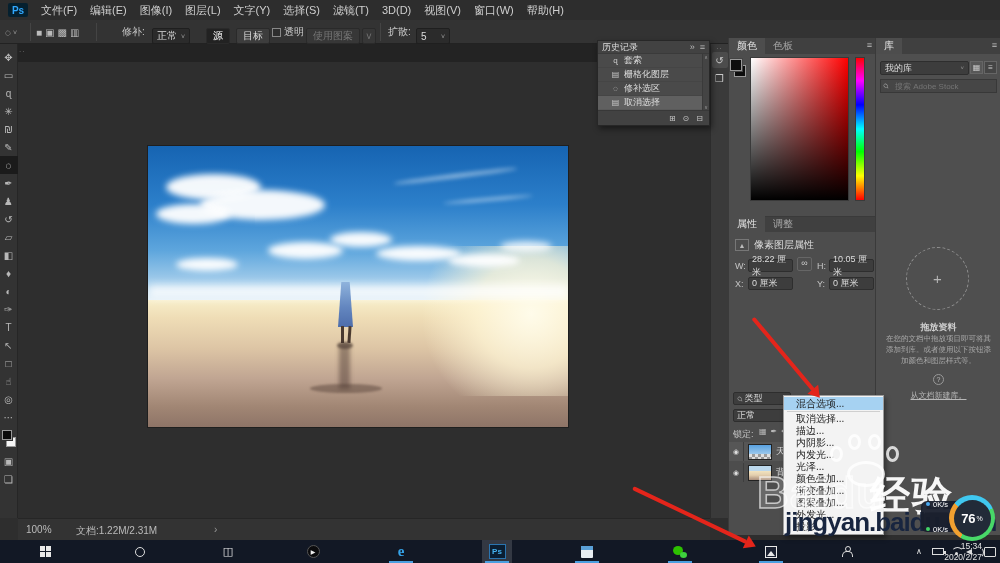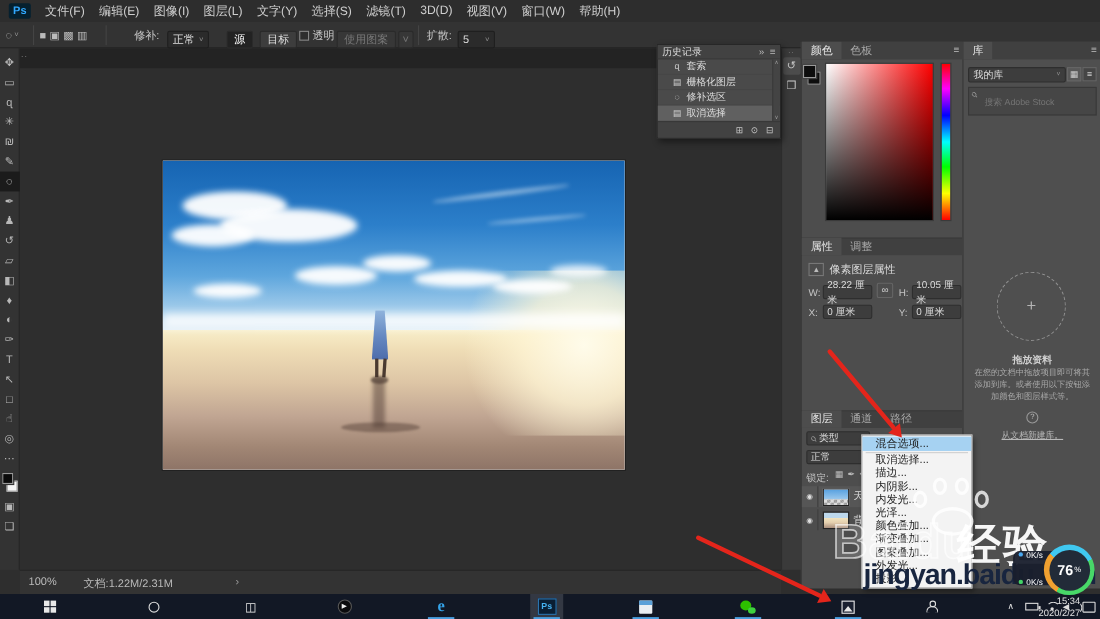--- a/index.html
+++ b/index.html
@@ -88,21 +88,21 @@
 .thumb{width:24px;height:16px;border:1px solid #222;position:relative;overflow:hidden;background:#e8e8e8}
 .thumb-sky::before{content:'';position:absolute;left:0;top:0;right:0;height:9px;background:linear-gradient(#58a1e0,#9cc8ec)}
 .thumb-sky::after{content:'';position:absolute;left:0;top:9px;right:0;bottom:0;background-image:linear-gradient(45deg,#9a9a9a 25%,transparent 25%,transparent 75%,#9a9a9a 75%),linear-gradient(45deg,#9a9a9a 25%,#dedede 25%,#dedede 75%,#9a9a9a 75%);background-size:6px 6px;background-position:0 0,3px 3px}
 .thumb-bg{background:linear-gradient(#bdd8ec 0%,#bdd8ec 35%,#f1e3bf 36%,#e4cfae 65%,#a98e7c 100%)}
 
 
 .libs{left:875px;top:38px;width:125px;height:497px;background:#4f4f4f;border-left:1px solid #3a3a3a;z-index:6;font-size:9px}
 .librow{position:absolute;left:4px;width:117px}
 .libdd{background:#3d3d3d;border:1px solid #2e2e2e;border-radius:2px;height:14px;display:flex;align-items:center;justify-content:space-between;padding:0 4px;color:#ddd}
 .viewbtn{width:13px;height:13px;border:1px solid #666;display:flex;align-items:center;justify-content:center;color:#ccc;font-size:8px;background:#585858}
-.libsearch{width:100%;height:26px;background:#464646;border:1px solid #383838;color:#bbb;font-size:8px;padding:0 3px 0 14px;font-family:inherit}
+.libsearch{width:100%;height:14px;background:#464646;border:1px solid #383838;color:#bbb;font-size:8px;padding:0 3px 0 14px;font-family:inherit}
 .dropcircle{position:absolute;left:30px;top:209px;width:63px;height:63px;border:1px dashed #909090;border-radius:50%;display:flex;align-items:center;justify-content:center;color:#b5b5b5;font-size:15px}
 .helpc{position:absolute;left:57px;top:293px;width:11px;height:11px;border:1px solid #999;border-radius:50%;font-size:7px;color:#bbb;display:flex;align-items:center;justify-content:center}
 
 
 .ctxmenu{left:783px;top:395px;width:101px;background:#f3f3f3;border:1px solid #9d9d9d;box-shadow:2px 3px 5px rgba(0,0,0,.4);z-index:40;font-size:10px;color:#1d1d1d;padding:1px 0}
 .ci{height:12px;line-height:12px;padding-left:12px;white-space:nowrap}
 .ci.sel{background:#a6d2f2;height:13px;line-height:13px}
 .csep{height:1px;background:#cfcfcf;margin:1px 3px}
 
 
@@ -361,25 +361,20 @@
     <div class="field abs" style="left:19px;top:43px;width:45px">28.22 厘米</div>
     <span class="abs" style="left:68px;top:41px;width:15px;height:14px;border:1px solid #666;border-radius:2px;font-size:9px;color:#ccc;text-align:center">∞</span>
     <span class="fieldlbl abs" style="left:88px;top:45px">H:</span>
     <div class="field abs" style="left:100px;top:43px;width:45px">10.05 厘米</div>
     <span class="fieldlbl abs" style="left:6px;top:63px">X:</span>
     <div class="field abs" style="left:19px;top:61px;width:45px">0 厘米</div>
     <span class="fieldlbl abs" style="left:88px;top:63px">Y:</span>
     <div class="field abs" style="left:100px;top:61px;width:45px">0 厘米</div>
   </div>
 
-  <div class="ptabs" style="position:absolute;left:0;top:335px;width:147px;border-top:1px solid #3a3a3a">
-    <span class="ptab on">图层</span>
-    <span class="ptab">通道</span>
-    <span class="ptab">路径</span>
-  </div>
   <div style="position:absolute;left:0;top:351px;width:147px;height:146px">
     <div class="field abs" style="left:4px;top:3px;width:58px;justify-content:space-between;padding-right:3px">
       <span style="display:flex;gap:3px;align-items:center">
         <span class="rot45" style="font-size:8px;color:#999">ϙ</span>
         <span>类型</span>
       </span>
       <span style="font-size:6px;color:#999">˅</span>
     </div>
     <span class="abs" style="left:68px;top:5px;font-size:8px;color:#bbb;letter-spacing:3px"><span>▦</span><span>◧</span><span>T</span></span>
     <div class="field abs" style="left:4px;top:20px;width:62px;justify-content:space-between;padding-right:3px">

